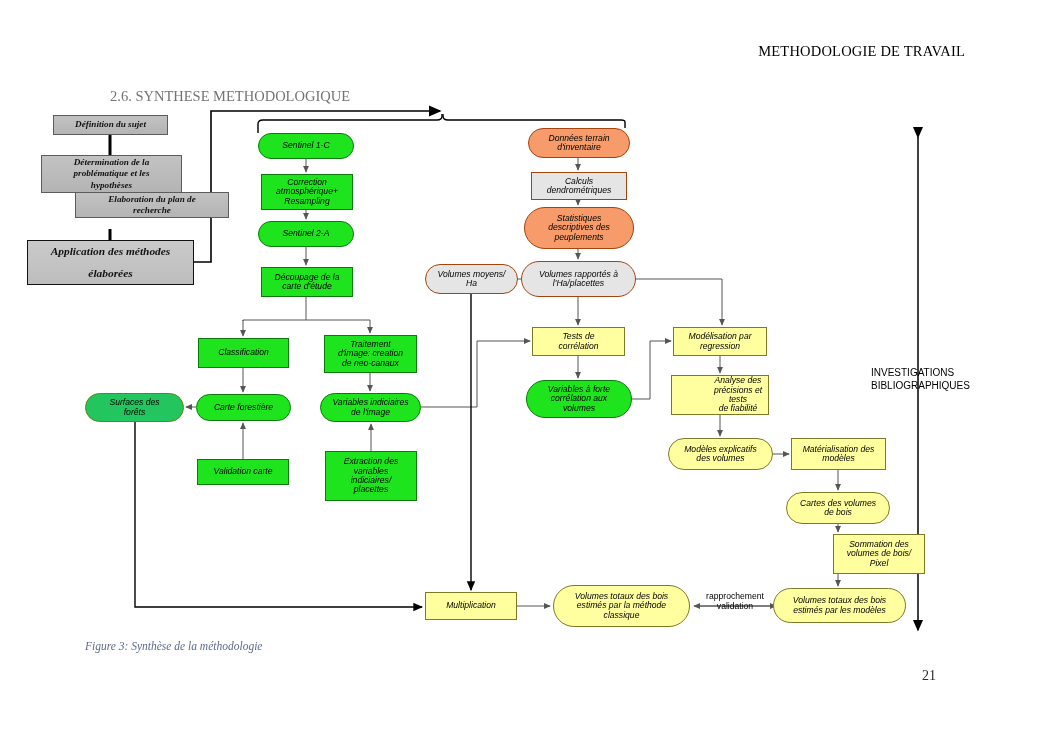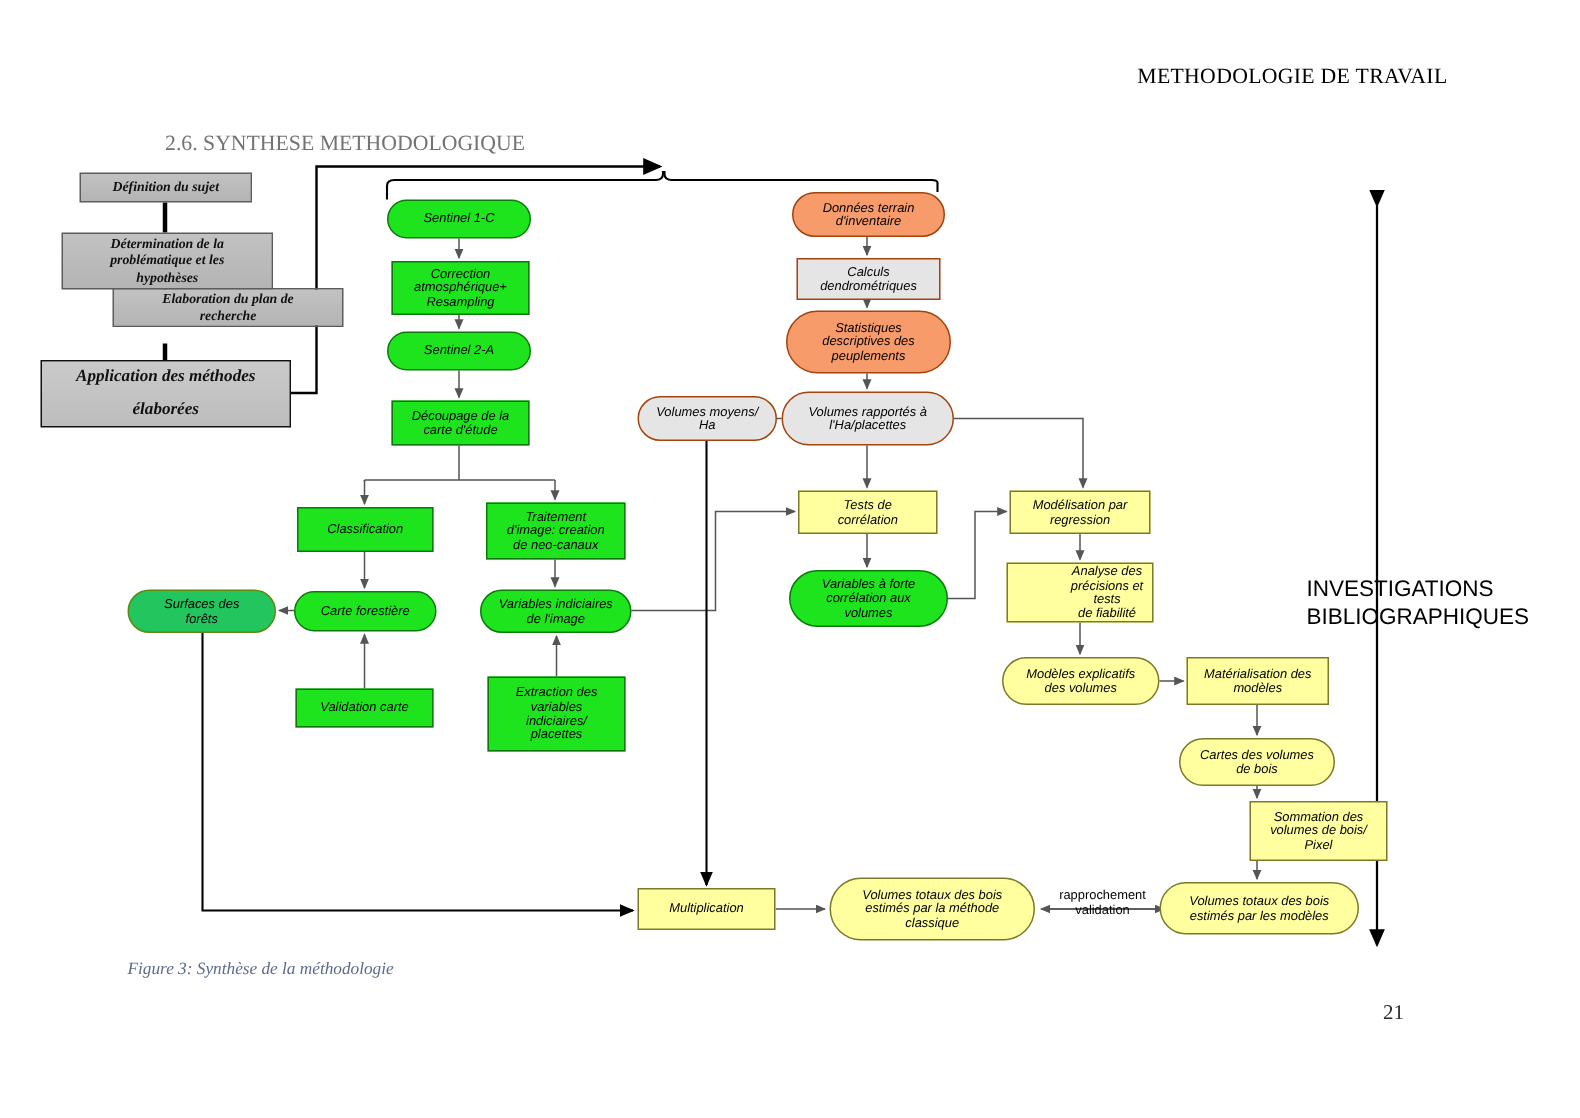--- a/index.html
+++ b/index.html
@@ -108,22 +108,22 @@
   .label-free {
     position: absolute;
     font-size: 8.6px;
     color: #000;
     text-align: center;
     line-height: 1.12;
     white-space: pre-line;
   }
   #invest-label {
     position: absolute;
-    left: 871px; top: 384px;
-    font-size: 15px;
+    left: 871px; top: 367px;
+    font-size: 10px;
     color: #000;
     line-height: 1.25;
     white-space: pre-line;
   }
 </style>
 </head>
 <body>
 
 <div id="page">
 

